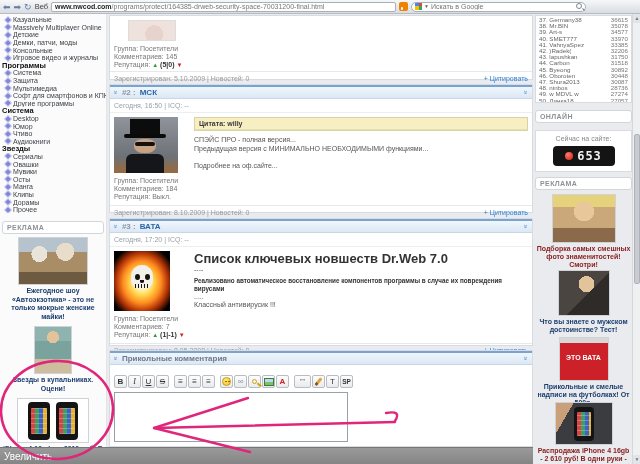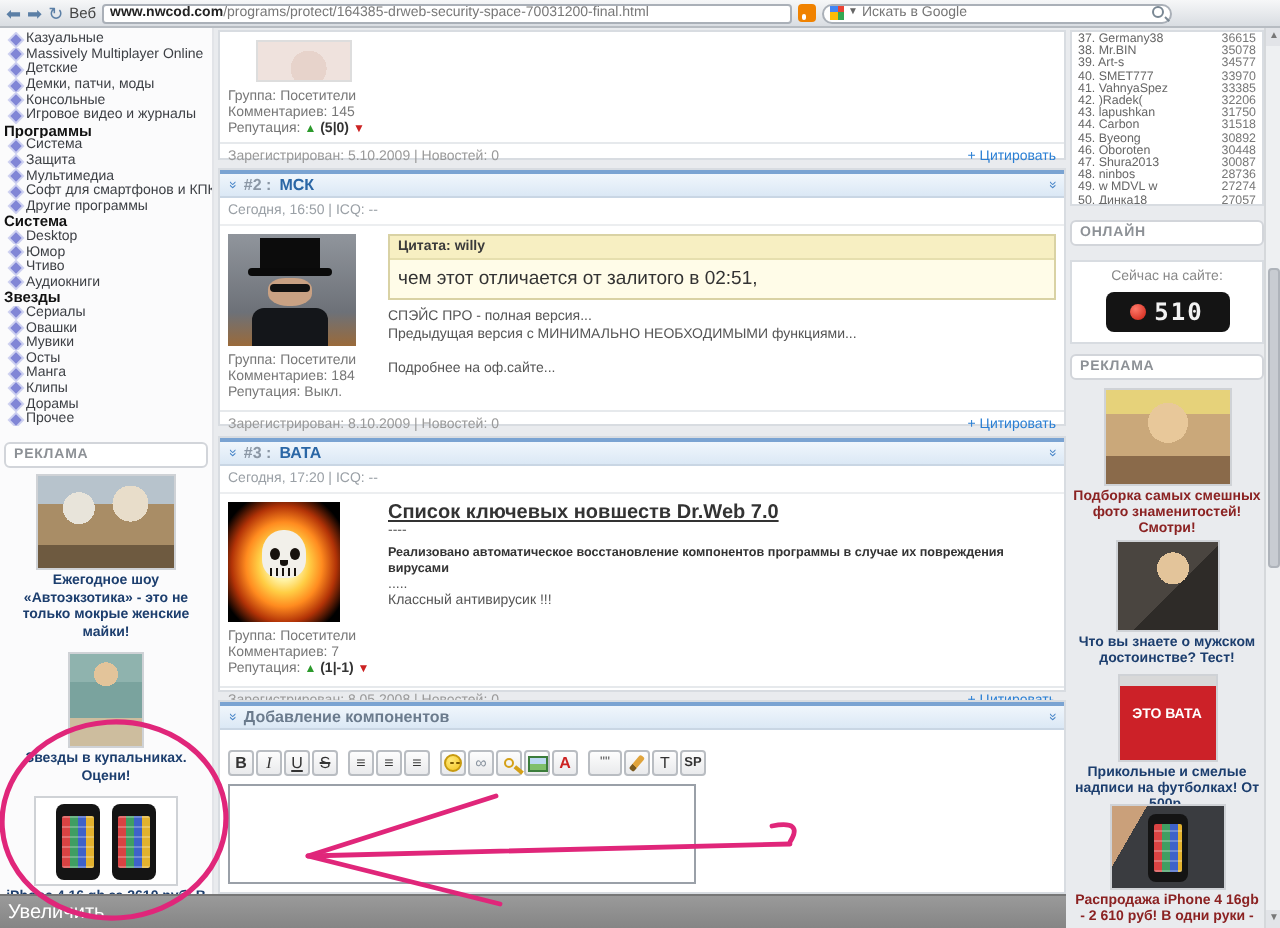--- a/index.html
+++ b/index.html
@@ -100,21 +100,21 @@
   .skull .n { position:absolute; left:9px; top:15px; width:4px; height:3px; background:#17120d; border-radius:0 0 50% 50%; }
   .skull .t { position:absolute; left:4px; bottom:1px; width:14px; height:4px;
      background:repeating-linear-gradient(90deg,#17120d 0 1px,#f2f0ea 1px 3px); }
 
   
   .qbox { border:1px solid #d9d2a4; margin-bottom:5px; }
   .q-t { background:#f7efc2; font-size:7px; font-weight:bold; color:#3a3a3a; padding:2px 4px; border-bottom:1px solid #e6dfae; }
   .q-b { background:#fffce8; font-size:9.5px; color:#333; padding:4px; }
   .cline { font-size:7px; color:#555; line-height:8.5px; }
   .cline.gap { margin-top:9px; }
-  .ctitle { font-size:10px; font-weight:bold; color:#333; text-decoration:underline; }
+  .ctitle { font-size:13px; font-weight:bold; color:#333; }
   .cbold { font-size:6.3px; font-weight:bold; color:#333; line-height:8px; margin-top:2px; }
 
   
   .toolbar { display:flex; align-items:center; gap:1px; margin:10px 0 2px 4px; }
   .tb { width:13px; height:13px; border:1px solid #b9bdc2; background:linear-gradient(#fdfdfd,#e9eaec);
     display:flex; align-items:center; justify-content:center; font-size:8px; color:#333; border-radius:2px; }
   .tb.wide { width:17px; }
   .tsep { width:3px; }
   .smile { width:9px; height:9px; background:radial-gradient(circle at 35% 30%, #ffe97a, #f4c520); border:1px solid #c79a10; border-radius:50%; position:relative; }
   .smile:after { content:""; position:absolute; left:2px; top:2.5px; width:1.5px; height:1.5px; background:#7a5800; border-radius:50%; box-shadow:3px 0 0 #7a5800; }
@@ -356,21 +356,20 @@
         </div>
         <div class="ginfo">
           <div>Группа: Посетители</div>
           <div>Комментариев: 184</div>
           <div>Репутация: Выкл.</div>
         </div>
       </div>
       <div class="c-content">
         <div class="qbox">
           <div class="q-t">Цитата: willy</div>
-          <div class="q-b">чем этот отличается от залитого в 02:51,</div>
         </div>
         <div class="cline">СПЭЙС ПРО - полная версия...</div>
         <div class="cline">Предыдущая версия с МИНИМАЛЬНО НЕОБХОДИМЫМИ функциями...</div>
         <div class="cline gap">Подробнее на оф.сайте...</div>
       </div>
     </div>
     <div class="c-foot">
       <span class="reg">Зарегистрирован: 8.10.2009 | Новостей: 0</span>
       <span class="quote-link">+ Цитировать</span>
     </div>
@@ -416,21 +415,21 @@
     </div>
     <div class="c-foot">
       <span class="reg">Зарегистрирован: 8.05.2008 | Новостей: 0</span>
       <span class="quote-link">+ Цитировать</span>
     </div>
   </div>
 
   <div class="card" style="top:350px;height:97px;">
     <div class="c-head">
       <span class="chev">»</span>
-      <span class="c-num" style="color:#6b7b8d;">Добавление компонентов</span>
+      <span class="c-num" style="color:#6b7b8d;">Прикольные комментария</span>
       <span class="sp"></span>
       <span class="chev">»</span>
     </div>
     <div class="toolbar">
       <span class="tb" style="font-weight:bold">B</span>
       <span class="tb" style="font-style:italic;font-family:'Liberation Serif',serif">I</span>
       <span class="tb" style="text-decoration:underline">U</span>
       <span class="tb" style="text-decoration:line-through">S</span>
       <span class="tsep"></span>
       <span class="tb">≡</span>
@@ -516,21 +515,21 @@
     <span><span>50.</span> <span>Динка18</span></span>
     <span class="val">27057</span>
   </div>
     </div>
 
   <div class="r-hdr" style="top:110px;">ОНЛАЙН</div>
   <div class="rcard" id="onlinecard">
     <div class="lbl">Сейчас на сайте:</div>
     <div class="counter">
       <span class="reddot"></span>
-      <span class="digits">510</span>
+      <span class="digits">653</span>
     </div>
   </div>
 
   <div class="r-hdr" style="top:177px;">РЕКЛАМА</div>
 
   <div class="r-ad" style="top:194px;">
     <div class="ad-img img-blonde"></div>
     <div class="ad-cap cap-red">Подборка самых смешных фото знаменитостей! Смотри!</div>
   </div>
   <div class="r-ad" style="top:270px;">

